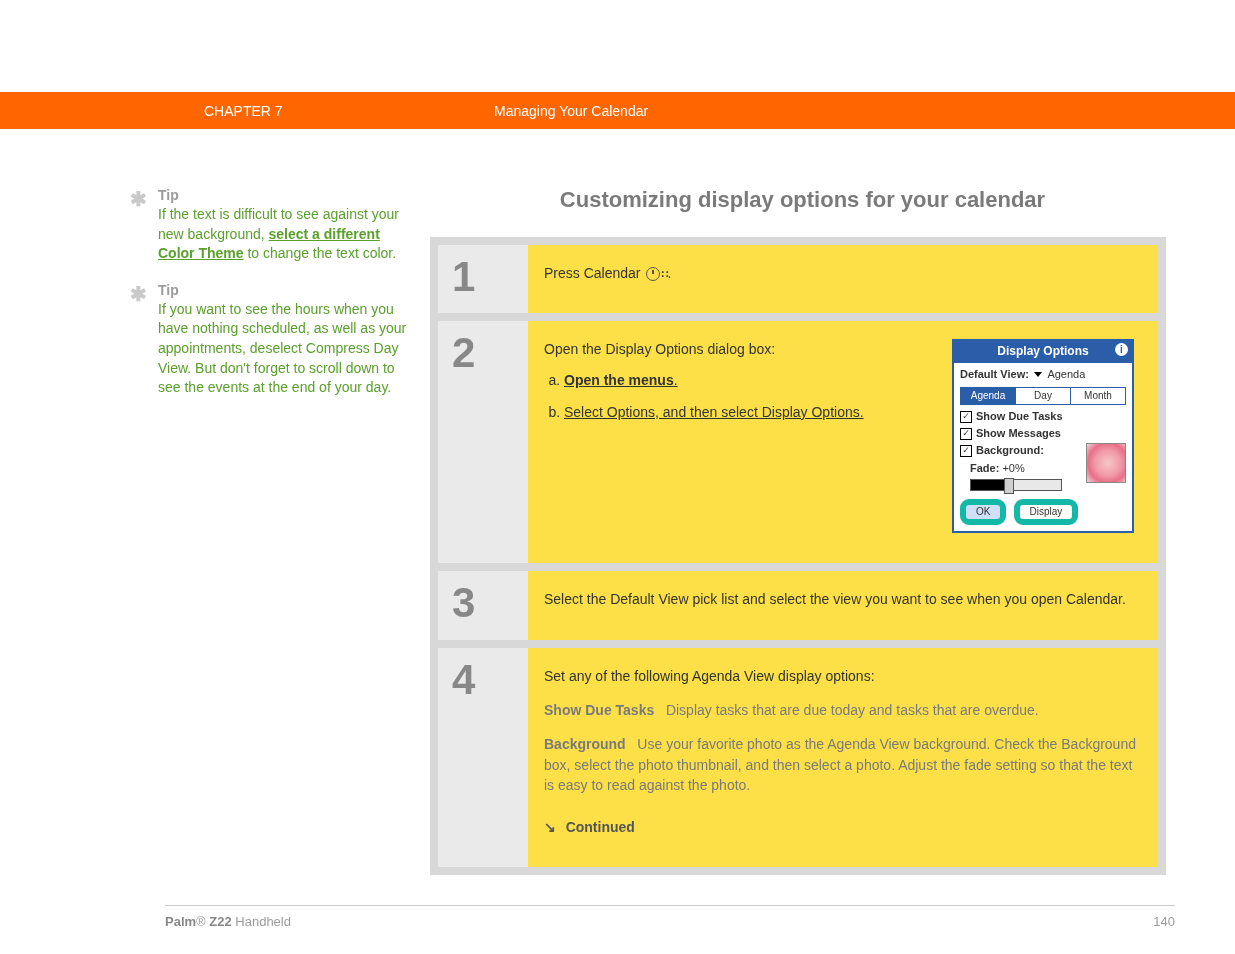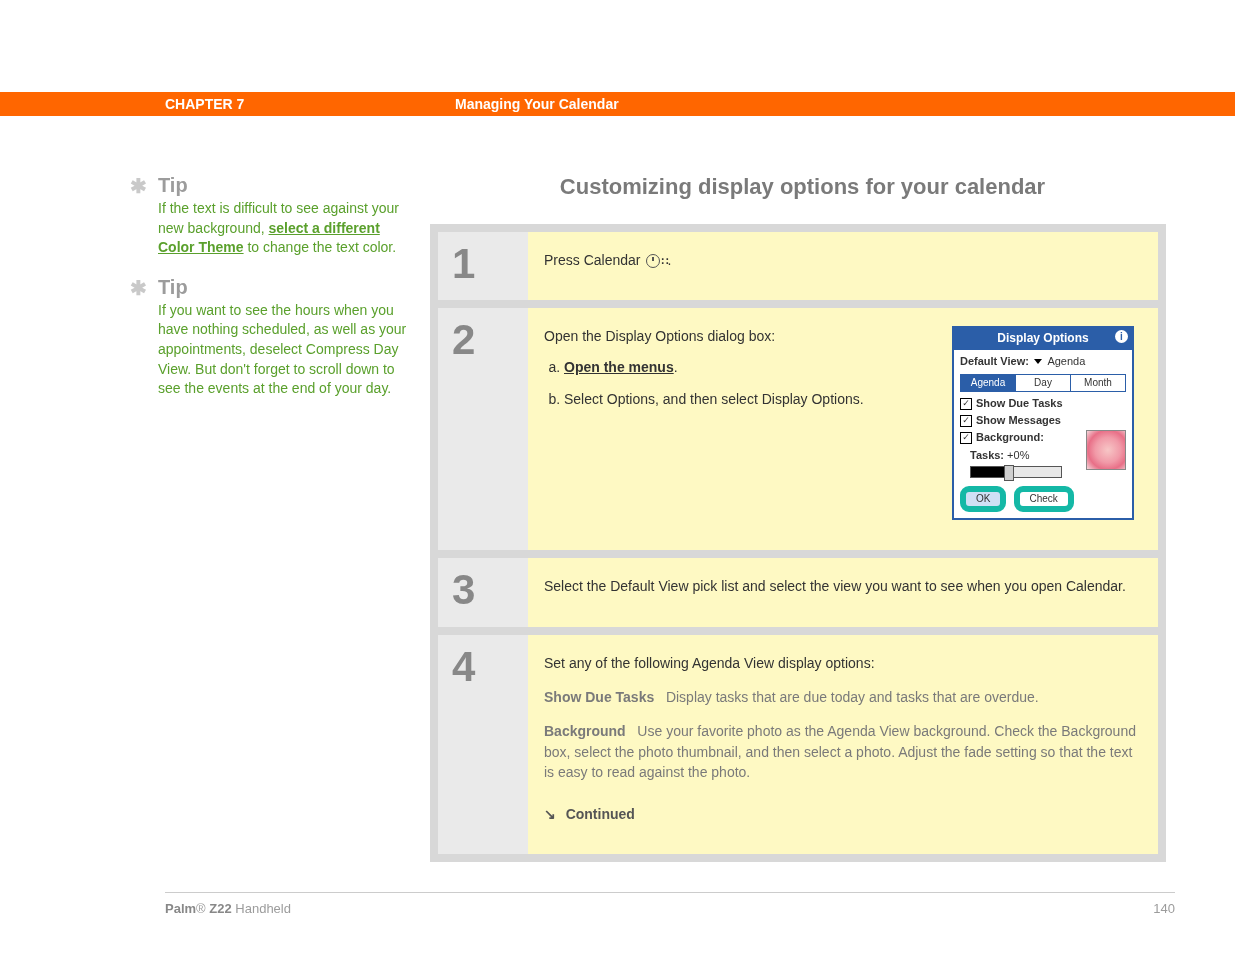--- a/index.html
+++ b/index.html
@@ -4,27 +4,28 @@
 <style>
   body {
     margin: 0;
     padding: 0;
     font-family: Arial, Helvetica, sans-serif;
     background: #fff;
     width: 1235px;
   }
   .header-bar {
     background: #ff6600;
-    height: 24px;
+    height: 37px;
     margin-top: 92px;
     display: flex;
     align-items: center;
     color: #fff;
-    font-weight: bold;
+    font-weight: normal;
     font-size: 14px;
+    padding-left: 39px;
   }
   .chapter-label {
     margin-left: 165px;
     width: 290px;
   }
   .chapter-title {}
   .main-area {
     display: flex;
     padding-top: 58px;
   }
@@ -46,21 +47,21 @@
     flex-shrink: 0;
     line-height: 1;
     margin-top: 2px;
   }
   .tip-body {
     flex: 1;
   }
   .tip-label {
     color: #9c9c9c;
     font-weight: bold;
-    font-size: 20px;
+    font-size: 14px;
     margin-bottom: 2px;
   }
   .tip-text {
     color: #5aa02c;
     font-size: 14px;
     line-height: 1.4;
   }
   .tip-link {
     color: #5aa02c;
     font-weight: bold;
@@ -91,39 +92,40 @@
     width: 90px;
     background: #eaeaea;
     color: #888888;
     font-size: 42px;
     font-weight: bold;
     padding: 8px 0 0 14px;
     box-sizing: border-box;
   }
   .step-body {
     flex: 1;
-    background: #fef9c3;
+    background: #fde047;
     padding: 18px 16px 30px 16px;
     font-size: 14px;
     color: #333;
     line-height: 1.45;
     display: flex;
   }
   .step-text-col {
     flex: 1;
   }
   .step-figure-col {
     width: 190px;
     flex-shrink: 0;
     margin-left: 20px;
   }
   .step-body ol {
     list-style: lower-alpha;
     padding-left: 20px;
     margin: 10px 0 0 0;
+    text-decoration: underline;
   }
   .step-body ol li {
     margin-bottom: 12px;
   }
   .inline-link {
     font-weight: bold;
     text-decoration: underline;
     color: #333;
   }
   .option-label {
@@ -384,32 +386,32 @@
                   <span class="checkbox">✓</span>
                   <b>Show Messages</b>
                 </div>
                 <div class="bg-row">
                   <div class="bg-left">
                     <div class="check-row">
                       <span class="checkbox">✓</span>
                       <b>Background:</b>
                     </div>
                     <div class="fade-row">
-                      <b>Tasks:</b>
+                      <b>Fade:</b>
                       <span>+0%</span>
                     </div>
                     <div class="slider">
                       <div class="slider-thumb"></div>
                     </div>
                   </div>
                   <div class="thumbnail"></div>
                 </div>
                 <div class="dialog-btns">
                   <span class="dbtn primary">OK</span>
-                  <span class="dbtn">Check</span>
+                  <span class="dbtn">Display</span>
                 </div>
               </div>
             </div>
           </div>
         </div>
       </div>
 
       <div class="step-row">
         <div class="step-num">3</div>
         <div class="step-body">

